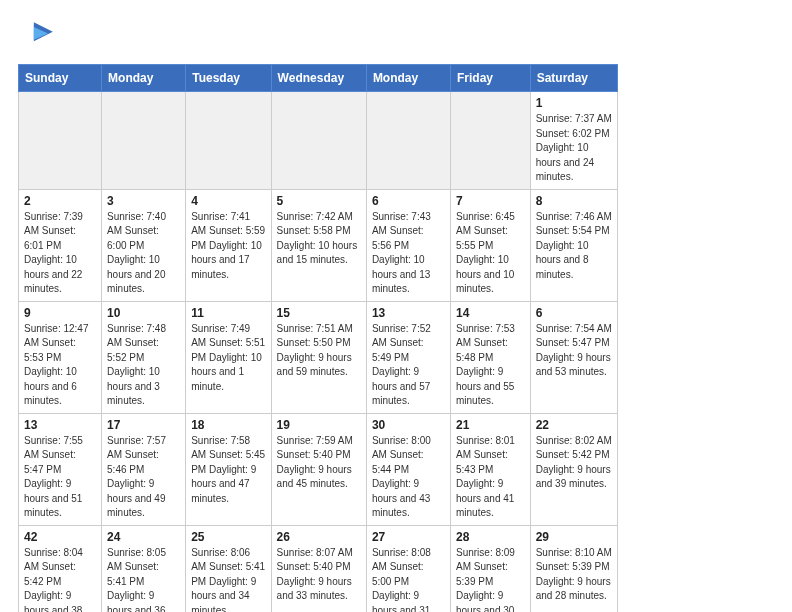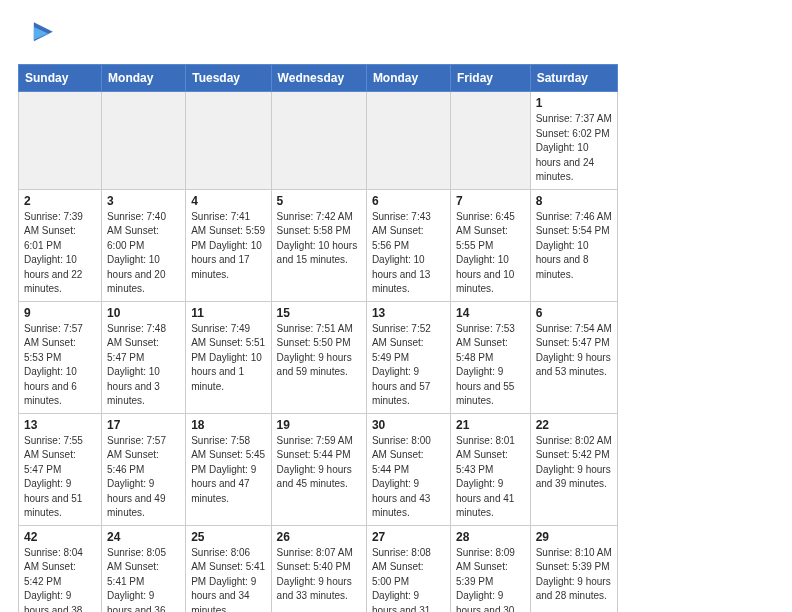--- a/index.html
+++ b/index.html
@@ -195,29 +195,29 @@
             <span class="day-number">8</span>
             <div class="day-info">Sunrise: 7:46 AM
 Sunset: 5:54 PM
 Daylight: 10 hours
 and 8 minutes.</div>
           </td>
         </tr>
         <tr class="week-row">
           <td>
             <span class="day-number">9</span>
-            <div class="day-info">Sunrise: 7:57 AM
+            <div class="day-info">Sunrise: 12:47 AM
 Sunset: 5:53 PM
 Daylight: 10 hours
 and 6 minutes.</div>
           </td>
           <td>
             <span class="day-number">10</span>
             <div class="day-info">Sunrise: 7:48 AM
-Sunset: 5:47 PM
+Sunset: 5:52 PM
 Daylight: 10 hours
 and 3 minutes.</div>
           </td>
           <td>
             <span class="day-number">11</span>
             <div class="day-info">Sunrise: 7:49 AM
 Sunset: 5:51 PM
 Daylight: 10 hours
 and 1 minute.</div>
           </td>
@@ -268,21 +268,21 @@
           <td>
             <span class="day-number">18</span>
             <div class="day-info">Sunrise: 7:58 AM
 Sunset: 5:45 PM
 Daylight: 9 hours
 and 47 minutes.</div>
           </td>
           <td>
             <span class="day-number">19</span>
             <div class="day-info">Sunrise: 7:59 AM
-Sunset: 5:44 PM
+Sunset: 5:40 PM
 Daylight: 9 hours
 and 45 minutes.</div>
           </td>
           <td>
             <span class="day-number">30</span>
             <div class="day-info">Sunrise: 8:00 AM
 Sunset: 5:44 PM
 Daylight: 9 hours
 and 43 minutes.</div>
           </td>

